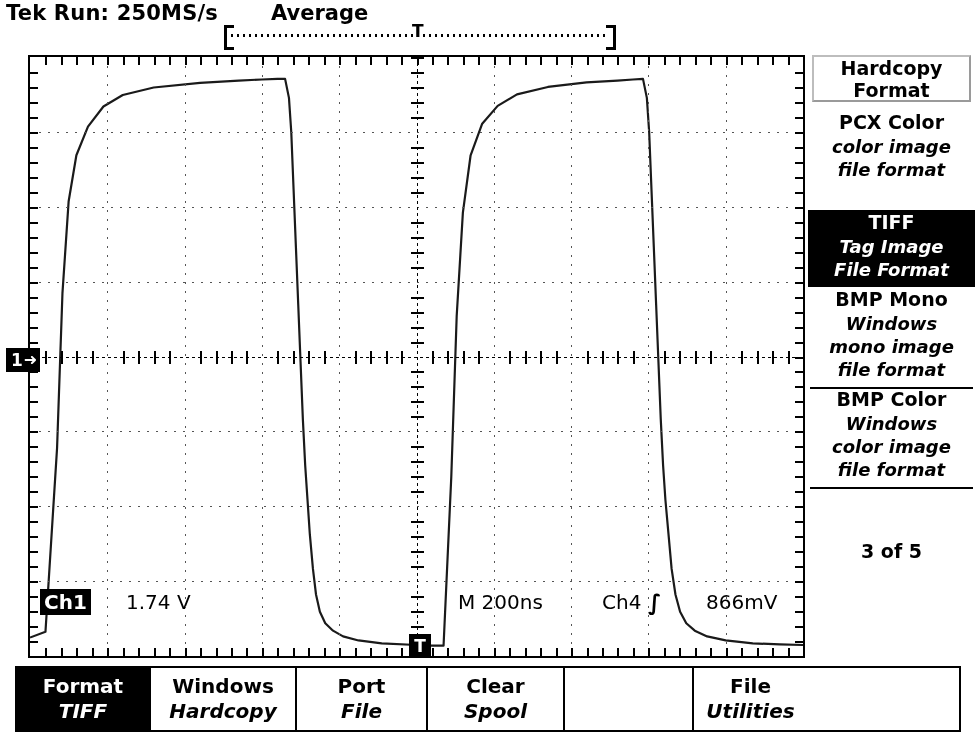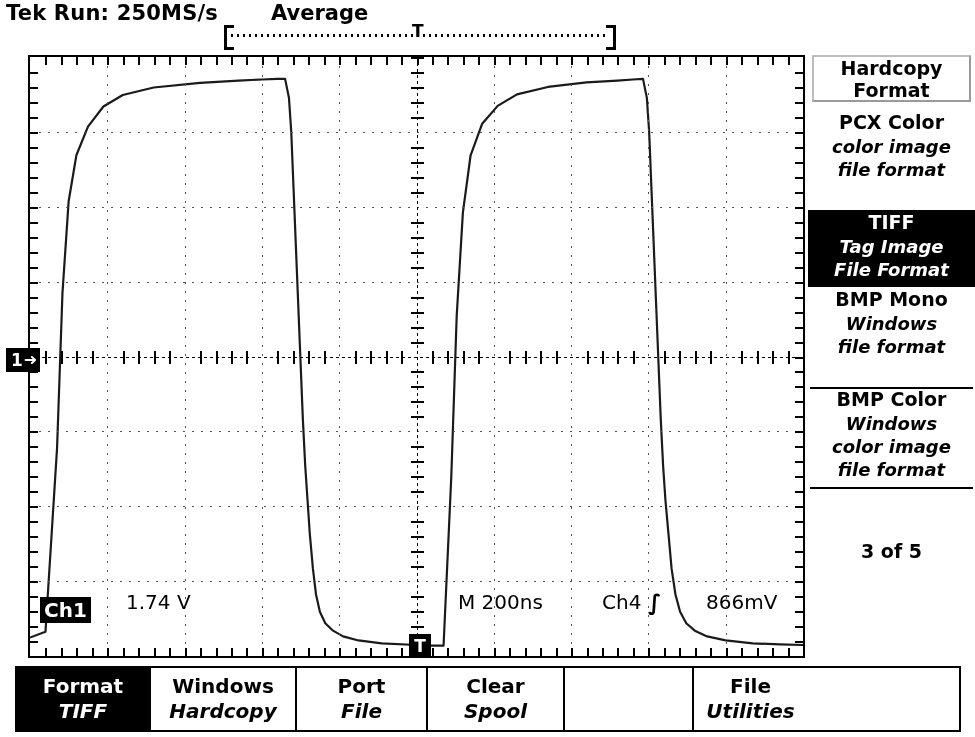--- a/index.html
+++ b/index.html
@@ -50,21 +50,21 @@
   .ch-marker .num{font-size:17px;font-weight:bold;line-height:1;}
   .ch-marker .arw{font-size:16px;line-height:1;margin-left:1px;}
 
   
   .trig-t{position:absolute;left:409px;top:634px;width:22px;height:24px;background:#000;color:#fff;
           display:flex;align-items:center;justify-content:center;font-size:17px;font-weight:bold;}
 
   
   .readout{position:absolute;left:0;top:528px;width:777px;height:34px;}
   .ro{position:absolute;font-size:20px;white-space:nowrap;line-height:34px;}
-  .ro.inv{background:#000;color:#fff;font-weight:bold;padding:0 4px;line-height:26px;height:26px;top:12px;}
+  .ro.inv{background:#000;color:#fff;font-weight:bold;padding:0 4px;line-height:26px;height:26px;top:4px;}
   .slope-glyph{display:inline-block;font-size:22px;font-style:italic;font-weight:bold;
                transform:translateY(1px);}
 
   
   .sidemenu{position:absolute;left:808px;top:55px;width:167px;height:603px;}
   .menu-title{position:absolute;left:4px;top:0;width:159px;height:47px;
               border:2px solid #9a9a9a;border-top-color:#bdbdbd;border-left-color:#bdbdbd;
               box-sizing:border-box;text-align:center;background:#fff;}
   .menu-title div{font-size:19px;font-weight:bold;line-height:22px;}
   .mi{position:absolute;left:0;width:167px;text-align:center;box-sizing:border-box;}
@@ -403,20 +403,21 @@
           <div class="sub">file format</div>
         </div>
         <div class="mi sel" style="top: 155px; height: 77px;">
           <div class="lbl">TIFF</div>
           <div class="sub">Tag Image</div>
           <div class="sub">File Format</div>
         </div>
         <div class="mi" style="top: 232px; height: 100px;">
           <div class="lbl">BMP Mono</div>
           <div class="sub">Windows</div>
+          <div class="sub">mono image</div>
           <div class="sub">file format</div>
         </div>
         <div class="mi" style="top: 332px; height: 100px;">
           <div class="rule"></div>
           <div class="lbl">BMP Color</div>
           <div class="sub">Windows</div>
           <div class="sub">color image</div>
           <div class="sub">file format</div>
         </div>
         <div style="position: absolute; left: 2px; right: 2px; top: 432px; height: 2px; background: rgb(0, 0, 0);"></div>

